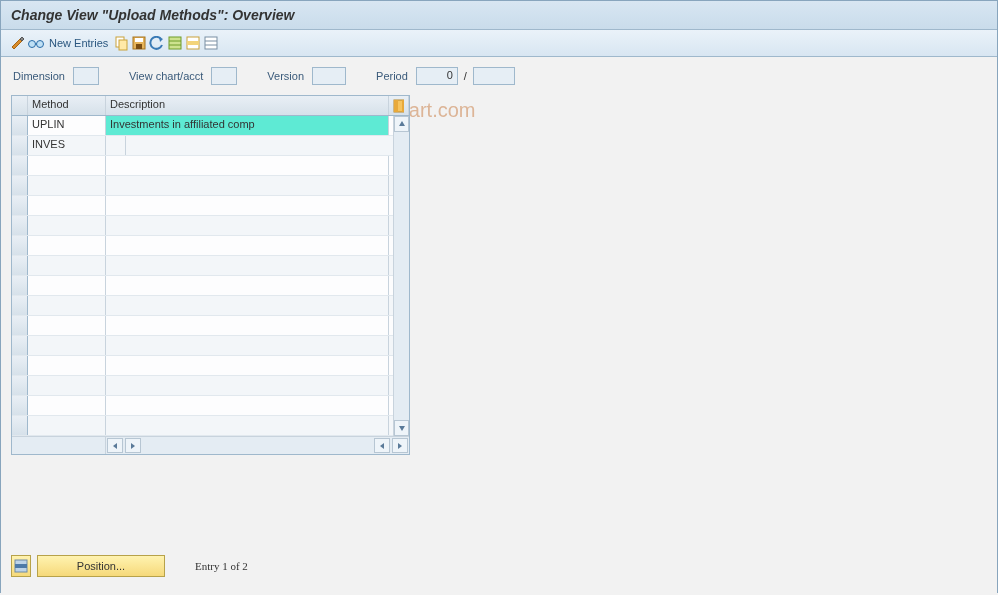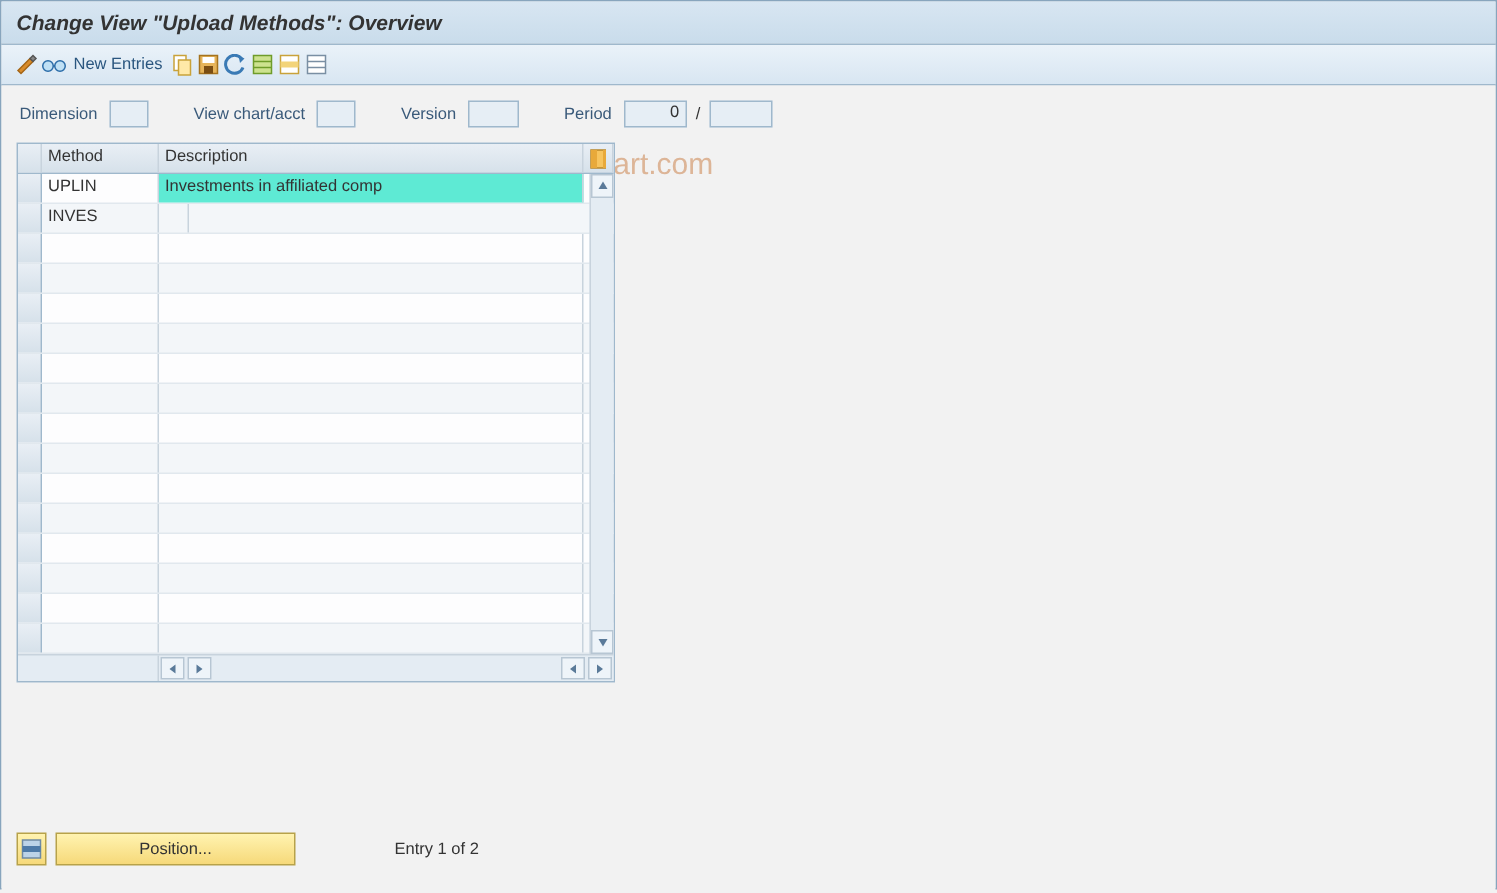--- a/index.html
+++ b/index.html
@@ -115,29 +115,29 @@
     display: flex; align-items: center; gap: 6px;
   }
   .icon-btn {
     width: 20px; height: 22px;
     border: 1px solid #b7a24a;
     background: linear-gradient(#fff3b0,#f6d97a);
     display:flex; align-items:center; justify-content:center;
     cursor:pointer;
   }
   .pos-btn {
-    width: 160px; height: 22px;
+    width: 128px; height: 22px;
     border: 1px solid #b7a24a;
     background: linear-gradient(#fff3b0,#f6d97a);
     text-align: center;
     cursor:pointer;
     display:flex; align-items:center; justify-content:center;
     color:#333;
   }
-  .entry-text { margin-left: 60px; color:#333; }
+  .entry-text { margin-left: 24px; color:#333;font-family:Liberation Serif, serif; }
   .watermark {
     position: absolute;
     top: 42px; left: 290px;
     font-size: 20px;
     color: rgba(200,120,60,0.5);
     font-family: Arial;
     pointer-events: none;
   }
   .outer-border {
     border: 1px solid #88a5bd;

